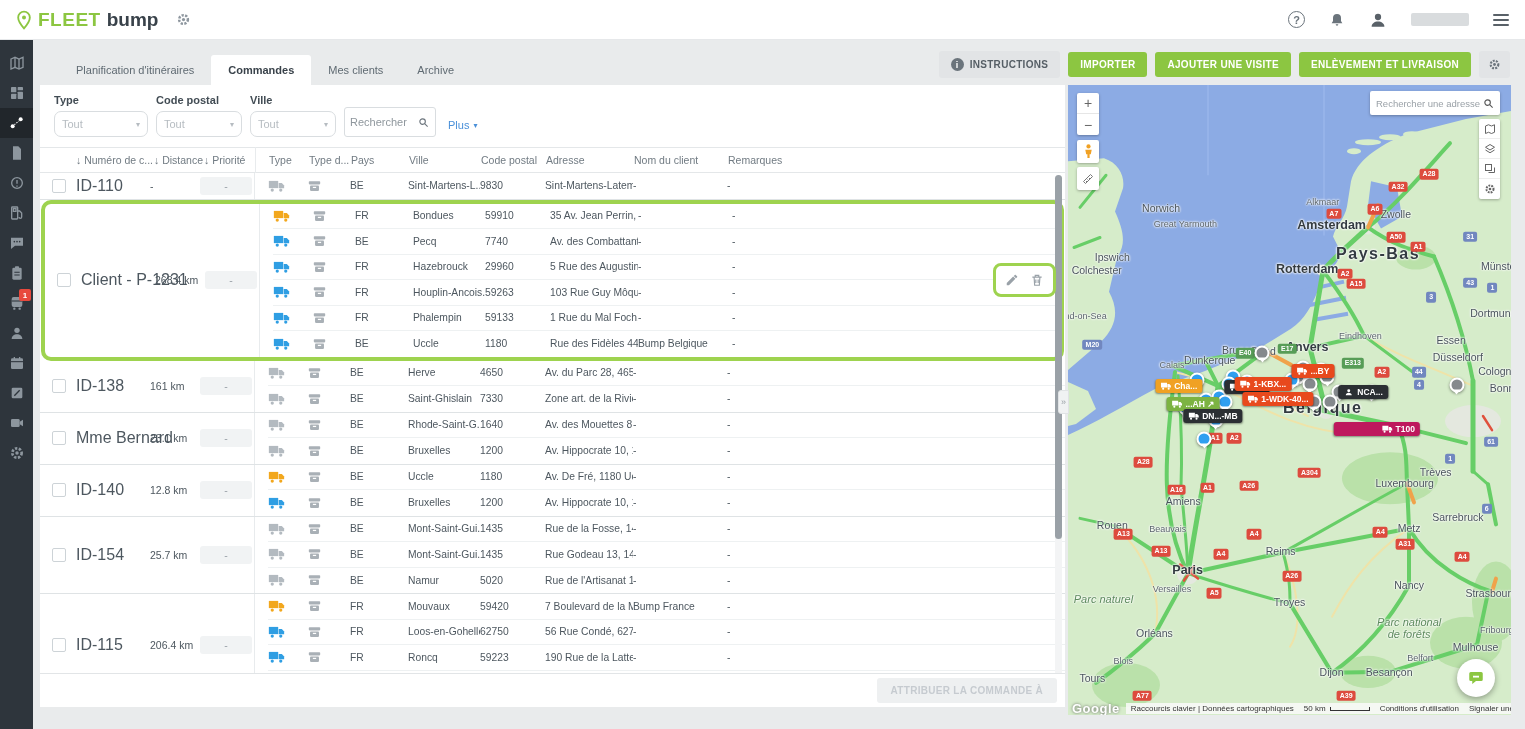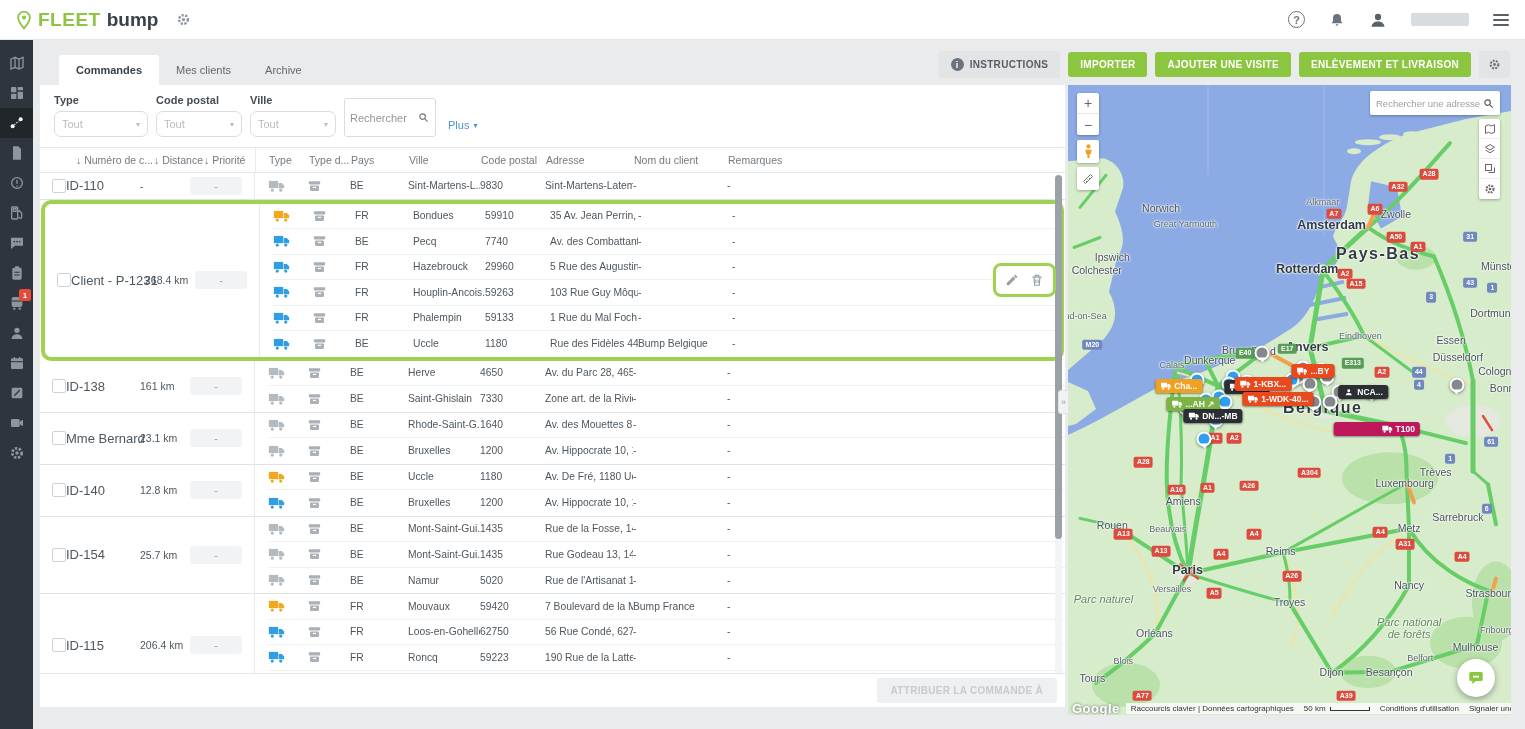--- a/index.html
+++ b/index.html
@@ -40,38 +40,38 @@
   .btn.icon-only{padding:7px 9px;color:#6b747c}
 
   
   .panel{position:absolute;top:85px;left:40px;width:1025px;height:622px;background:#fff;z-index:10}
   .filters{height:62px;display:flex;align-items:flex-end;gap:8px;padding:0 0 10px 14px}
   .fgroup{display:flex;flex-direction:column;gap:5px}
   .fgroup label{font-size:11px;font-weight:bold;color:#424c54}
   .select{width:94px;height:26px;border:1px solid #d9dde0;border-radius:7px;display:flex;align-items:center;justify-content:space-between;padding:0 7px;font-size:11px;color:#b6bcc1;cursor:pointer;background:#fff}
   .select.sm{width:86px}
   .caret{font-size:8px;color:#b6bcc1}
-  .searchbox{width:92px;height:39px;border:1px solid #d9dde0;border-radius:3px;display:flex;align-items:center;padding:0 5px;background:#fff}
+  .searchbox{width:92px;height:30px;border:1px solid #d9dde0;border-radius:3px;display:flex;align-items:center;padding:0 5px;background:#fff}
   .searchbox input{border:none;outline:none;width:68px;font-size:11px;font-family:inherit;color:#4d575f}
   .searchbox input::placeholder{color:#8f979d}
   .plus{display:flex;align-items:center;gap:4px;font-size:11px;color:#4a90d9;margin-left:4px;padding-bottom:6px;cursor:pointer}
   .plus .caret{color:#4a90d9}
 
   .thead{height:26px;border-top:1px solid #e4e7e9;border-bottom:1px solid #e4e7e9;display:flex;align-items:center;font-size:10.5px;color:#717b83}
   .th{white-space:nowrap;overflow:hidden}
   .thead .sp{width:36px}.thead .c1{width:78px}.thead .c2{width:50px}.thead .c3{width:51px}
   .thead .div{width:0;border-left:1px solid #e8ebed;height:26px;margin-right:13px}
   .thead .r1{width:40px}.thead .r2{width:42px}.thead .r3{width:58px}.thead .r4{width:72px}.thead .r5{width:65px}.thead .r6{width:88px}.thead .r7{width:94px}.thead .r8{flex:1}
 
   .tbody{position:relative;height:511px;overflow:hidden}
   .tgroup{display:flex;border-bottom:1px solid #dfe3e5;position:relative;background:#fff}
   .tgroup.hl{border:4px solid #9ed34f;border-radius:10px;margin:0 1px}
   .gleft{width:215px;min-width:215px;border-right:1px solid #e8ebed;display:flex;align-items:center}
   .cb{width:14px;height:14px;min-width:14px;border:1px solid #cdd3d7;border-radius:2px;background:#fff;margin-left:12px;cursor:pointer}
-  .gid{margin-left:0;width:74px;font-size:13px;color:#4d575f;white-space:nowrap}
+  .gid{margin-left:10px;width:74px;font-size:16px;color:#4d575f;white-space:nowrap}
   .gdist{width:50px;font-size:10.5px;color:#4d575f;white-space:nowrap}
   .gprio{width:52px;height:18px;background:#f1f3f4;border-radius:3px;color:#9aa1a7;font-size:10.5px;text-align:center;line-height:18px}
   .gright{flex:1;display:flex;flex-direction:column;padding-left:13px}
   .trow{display:flex;height:25.5px;align-items:center;border-bottom:1px solid #eef1f2;font-size:10.3px;color:#4d575f;cursor:pointer}
   .trow:last-child{border-bottom:none}
   .c{white-space:nowrap;overflow:hidden}
   .c.t{width:40px}.c.td{width:42px}.c.pays{width:58px}.c.ville{width:72px}.c.cp{width:65px}.c.adr{width:88px}.c.cli{width:94px}.c.rem{flex:1}
   .truck svg{width:17px;height:12px}
   .truck.gray{color:#b3bac0}.truck.blue{color:#2f9ee3}.truck.orange{color:#f2a71d}
   .boxicon svg{width:13px;height:12px}
@@ -258,20 +258,21 @@
       <svg viewBox="0 0 24 24" fill="none" stroke="currentColor">
         <circle cx="12" cy="12" r="7" stroke-width="4" stroke-dasharray="3.6 2.2"></circle>
         <circle cx="12" cy="12" r="2.6" fill="currentColor" stroke="none"></circle>
       </svg>
     </div>
   </aside>
 <span class="sb-expand">»</span>
 
 <div class="tabbar">
   <div class="tabs">
+      <div class="tab">Planification d'itinéraires</div>
       <div class="tab active">Commandes</div>
       <div class="tab">Mes clients</div>
       <div class="tab">Archive</div>
     </div>
   <div class="tab-actions">
     <button class="btn gray">
       <span class="info-dot">i</span>
       <span>INSTRUCTIONS</span>
     </button>
     <button class="btn green">IMPORTER</button>

